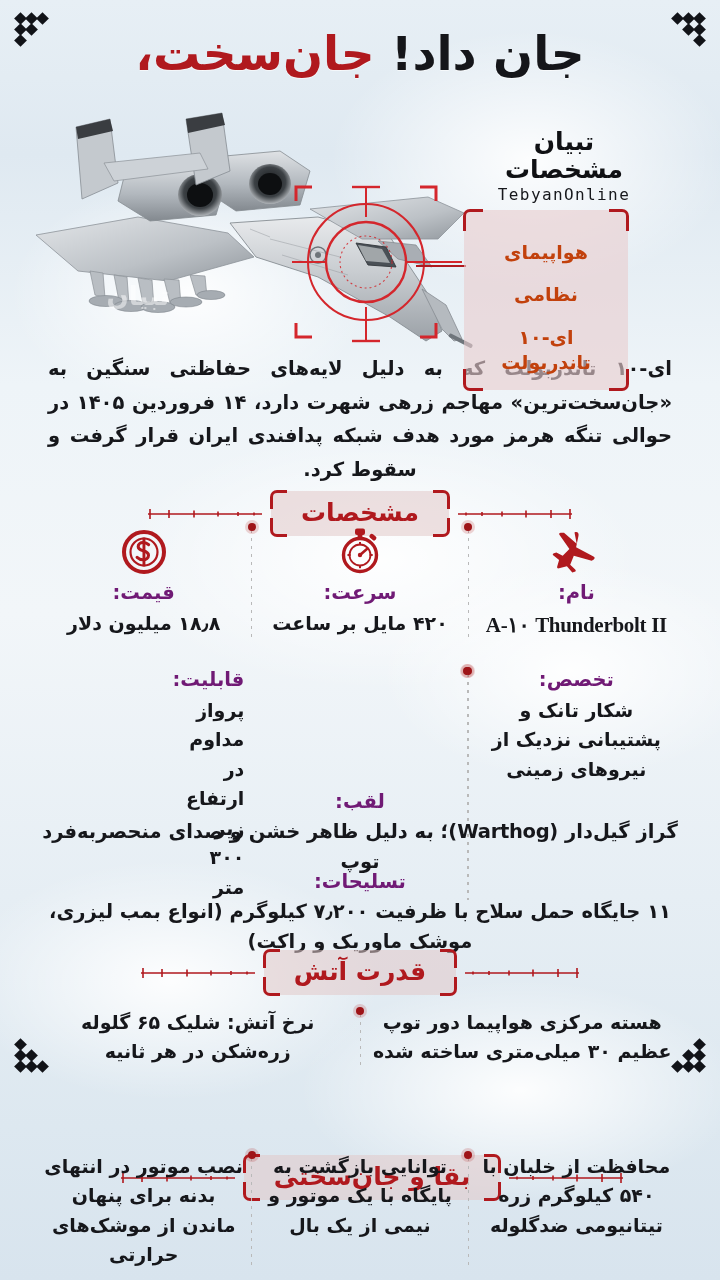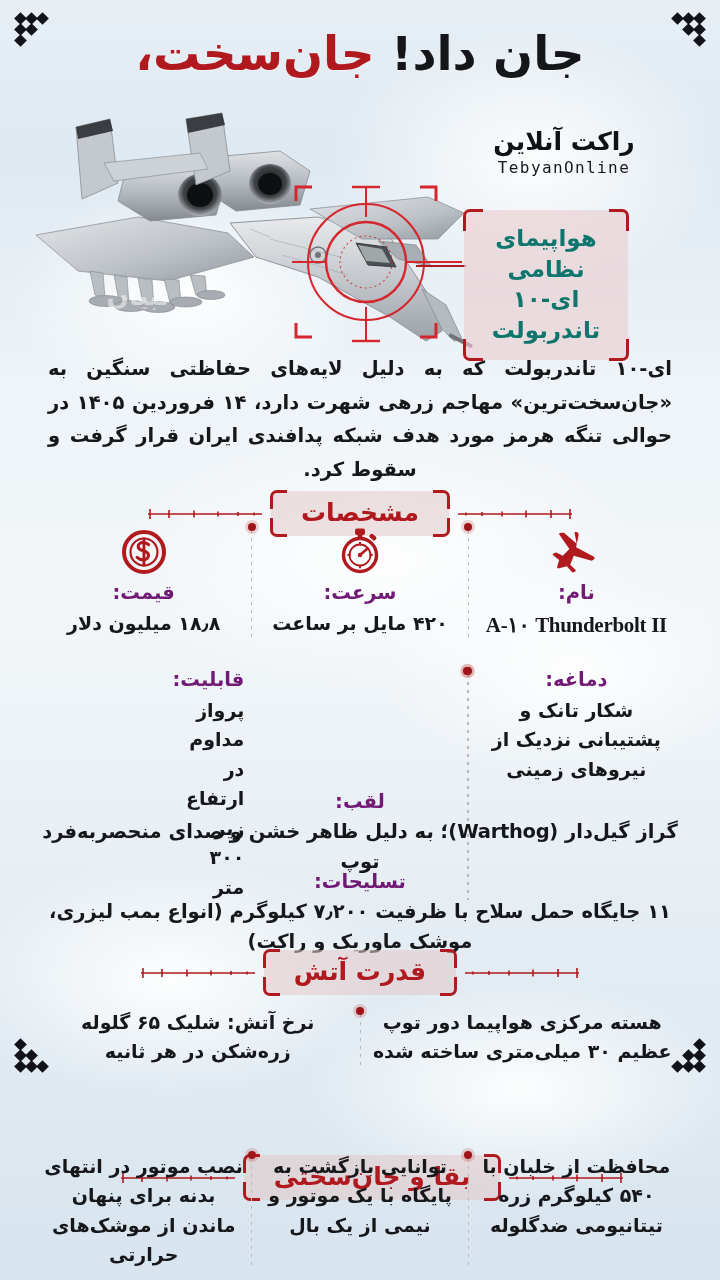--- a/index.html
+++ b/index.html
@@ -119,25 +119,26 @@
   .name-badge .bk {
     position: absolute;
     width: 20px; height: 22px;
     border: 3px solid #b0191e;
   }
   .name-badge .bk.tl { top: -1px; left: -1px;  border-right: none; border-bottom: none; border-top-left-radius: 7px; }
   .name-badge .bk.tr { top: -1px; right: -1px; border-left: none;  border-bottom: none; border-top-right-radius: 7px; }
   .name-badge .bk.bl { bottom: -1px; left: -1px;  border-right: none; border-top: none; border-bottom-left-radius: 7px; }
   .name-badge .bk.br { bottom: -1px; right: -1px; border-left: none;  border-top: none; border-bottom-right-radius: 7px; }
   .name-badge .line {
-    font-size: 23px;
+    font-size: 19px;
     font-weight: 900;
-    color: #0f766e;
+    color: #c2410c;
     line-height: 1.33;
     letter-spacing: -0.3px;
+    margin-top: 17px;
   }
   .badge-leader {
     position: absolute;
     left: 416px;
     top: 265px;
     width: 50px;
     height: 2px;
     background: #b0191e;
     z-index: 7;
   }
@@ -332,21 +333,21 @@
       </g>
     </svg>
   </div>
 
   <h1 class="headline">
     <span class="dark">جان داد!</span>
     <span class="red">جان‌سخت،</span>
   </h1>
 
   <div class="brand">
-    <div class="brand-fa">راکت آنلاین</div>
+    <div class="brand-fa">تبیان مشخصات</div>
     <div class="brand-en">TebyanOnline</div>
   </div>
 
   <div class="jet-wrap">
     <span class="sr-only">هواپیمای ای-۱۰ تاندربولت با نشانه‌گیری قرمز</span>
     <svg viewBox="0 0 470 250" xmlns="http://www.w3.org/2000/svg">
       <defs>
         <linearGradient id="bodyG" x1="0" y1="0" x2="0" y2="1">
           <stop offset="0%" stop-color="#e8eaec"></stop>
           <stop offset="45%" stop-color="#c8ccd0"></stop>
@@ -524,21 +525,21 @@
           <rect x="22.5" y="9.5" width="2.9" height="29" fill="#b0191e"></rect>
         </svg>
       </div>
       <div class="cell-label">قیمت:</div>
       <div class="cell-value">۱۸٫۸ میلیون دلار</div>
     </div>
   </div>
 
   <div class="grid3" style="top:668px;">
     <div class="cell">
-      <div class="cell-label">دماغه:</div>
+      <div class="cell-label">تخصص:</div>
       <div class="cell-value">شکار تانک و پشتیبانی نزدیک از نیروهای زمینی</div>
     </div>
     <div class="vdiv"></div>
     <div class="vdiv"></div>
     <div class="cell">
       <div class="cell-label">قابلیت:</div>
       <div class="cell-value">پرواز مداوم در ارتفاع زیر ۳۰۰ متر</div>
     </div>
   </div>
 

